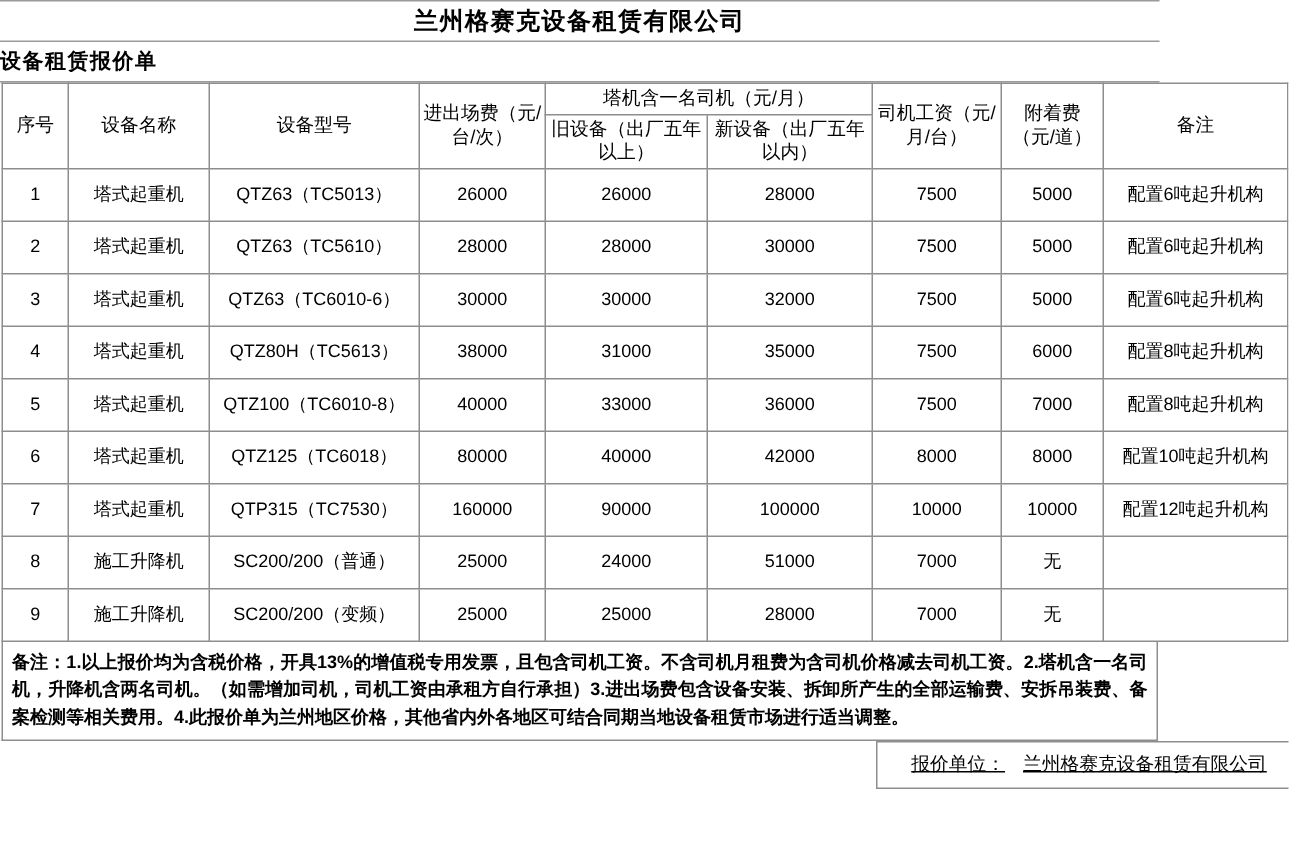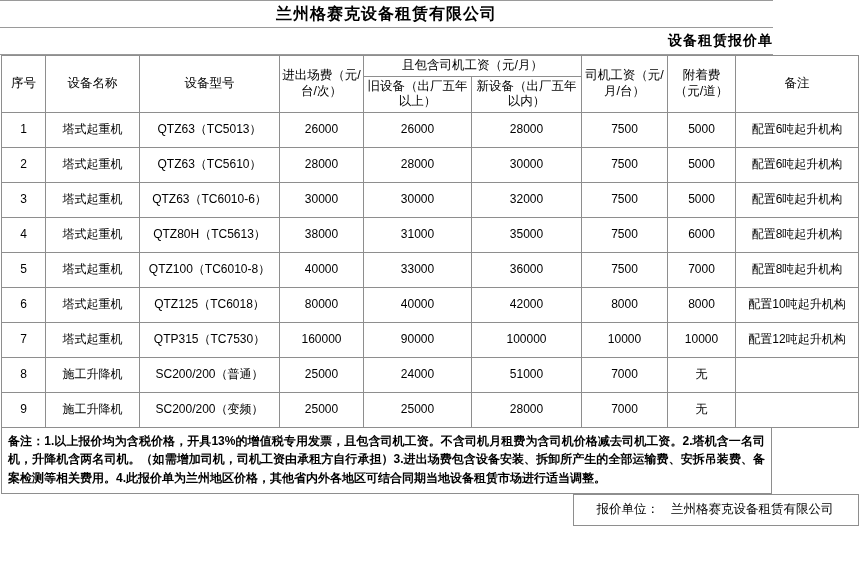--- a/index.html
+++ b/index.html
@@ -29,21 +29,21 @@
   }
   .company-title {
     font-size: 16px;
     font-weight: bold;
     letter-spacing: 1px;
   }
   .subtitle-row {
     height: 26px;
     display: flex;
     align-items: center;
-    justify-content: flex-end;
+    justify-content: flex-start;
     border-top: 1px solid #9a9a9a;
     border-bottom: 1px solid #9a9a9a;
   }
   .doc-subtitle {
     font-size: 14px;
     font-weight: bold;
     letter-spacing: 1px;
   }
   table.main {
     border-collapse: collapse;
@@ -83,22 +83,23 @@
     border: 1px solid #8e8e8e;
     border-top: none;
     margin: 0 1px;
     font-size: 12px;
     line-height: 1.55;
     padding: 4px 6px 5px 6px;
     text-align: justify;
     font-weight: bold;
   }
   .footer {
-    margin: 0 1px;
+    margin: 0 12px;
     position: relative;
+    text-decoration: underline;
   }
   .footer-grid {
     width: 100%;
     border-collapse: collapse;
     table-layout: fixed;
   }
   .footer-grid td {
     border: 1px solid #8e8e8e;
     font-size: 12.5px;
     height: 26px;
@@ -144,21 +145,21 @@
       <col style="width:86px">
       <col style="width:68px">
       <col style="width:123px">
     </colgroup>
     <thead>
       <tr>
         <th rowspan="2">序号</th>
         <th rowspan="2">设备名称</th>
         <th rowspan="2">设备型号</th>
         <th rowspan="2">进出场费（元/台/次）</th>
-        <th colspan="2">且包含司机工资（元/月）</th>
+        <th colspan="2">塔机含一名司机（元/月）</th>
         <th rowspan="2">司机工资（元/月/台）</th>
         <th rowspan="2">附着费（元/道）</th>
         <th rowspan="2">备注</th>
       </tr>
       <tr>
         <th class="sub-head">旧设备（出厂五年以上）</th>
         <th class="sub-head">新设备（出厂五年以内）</th>
       </tr>
     </thead>
     <tbody>

